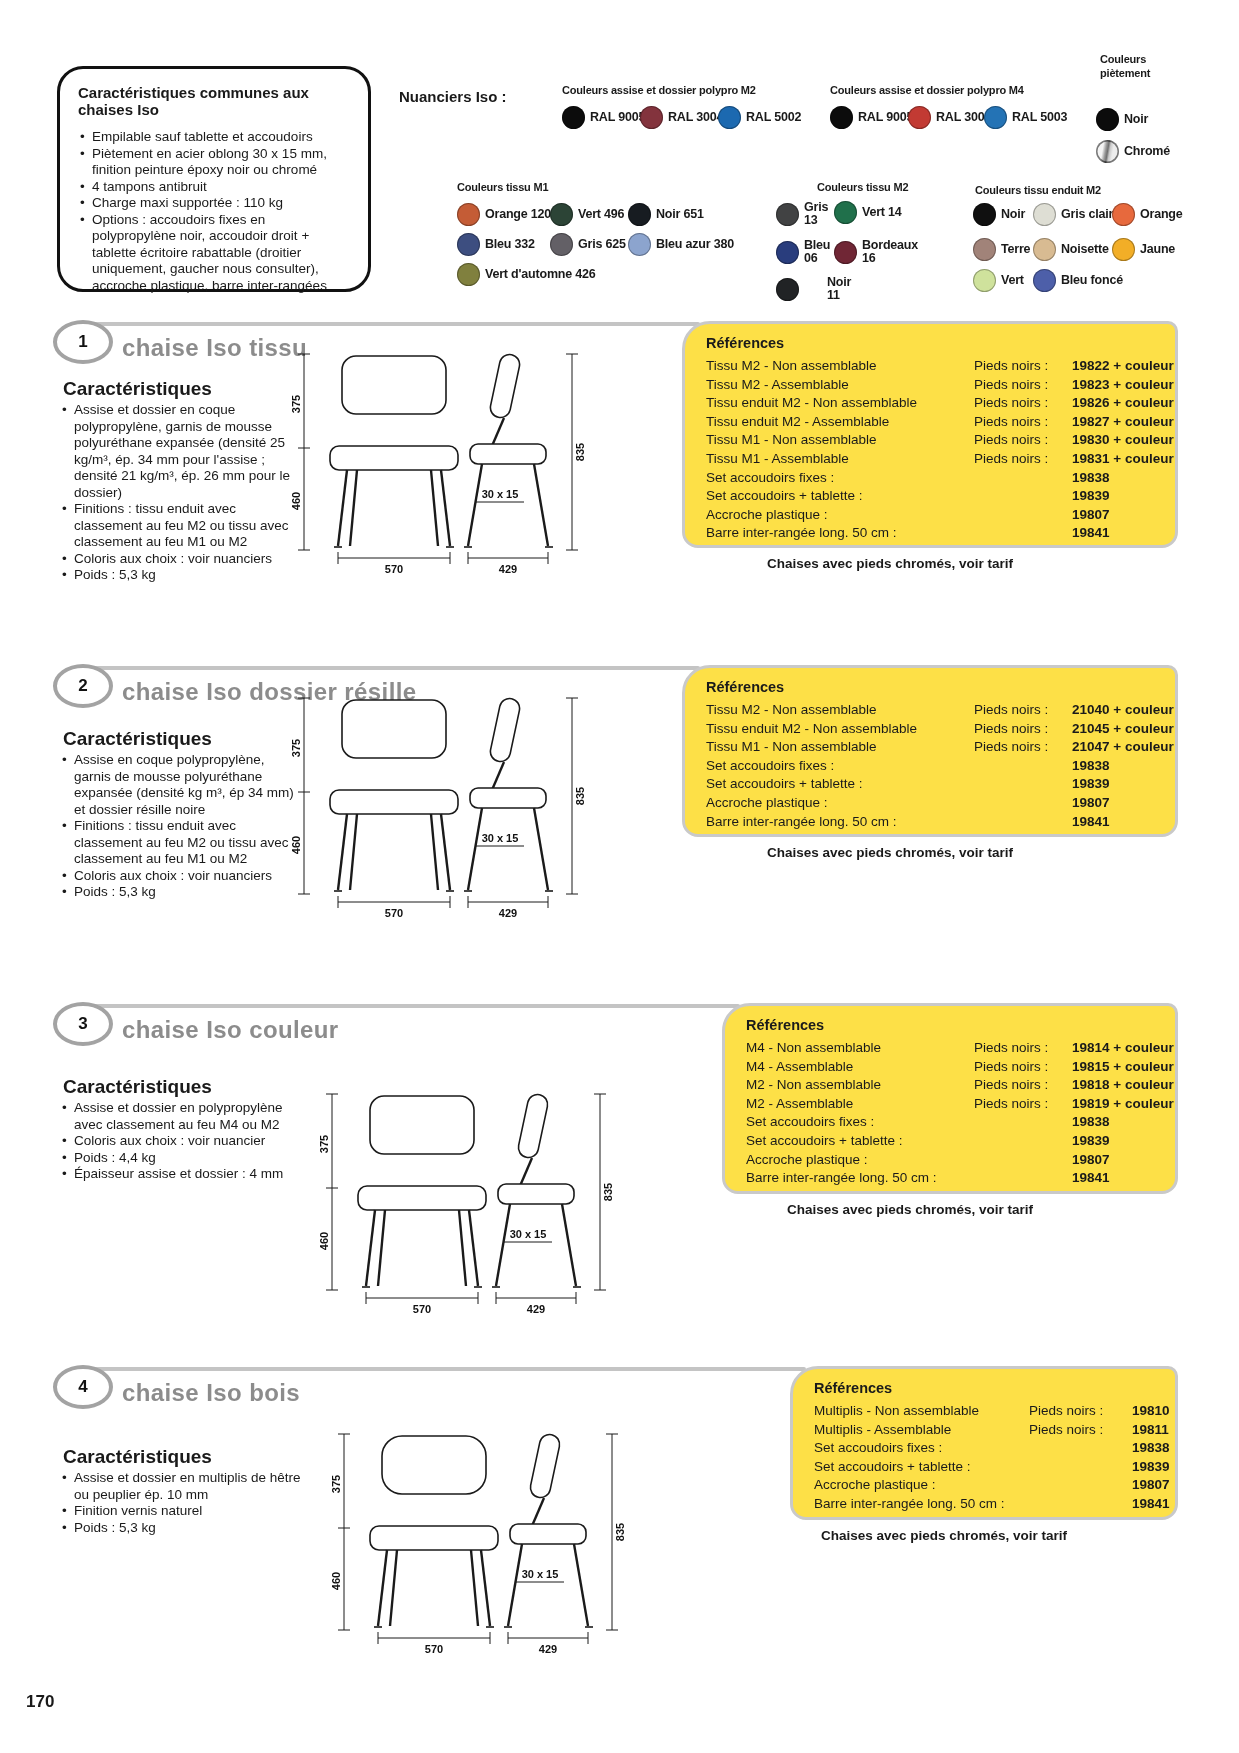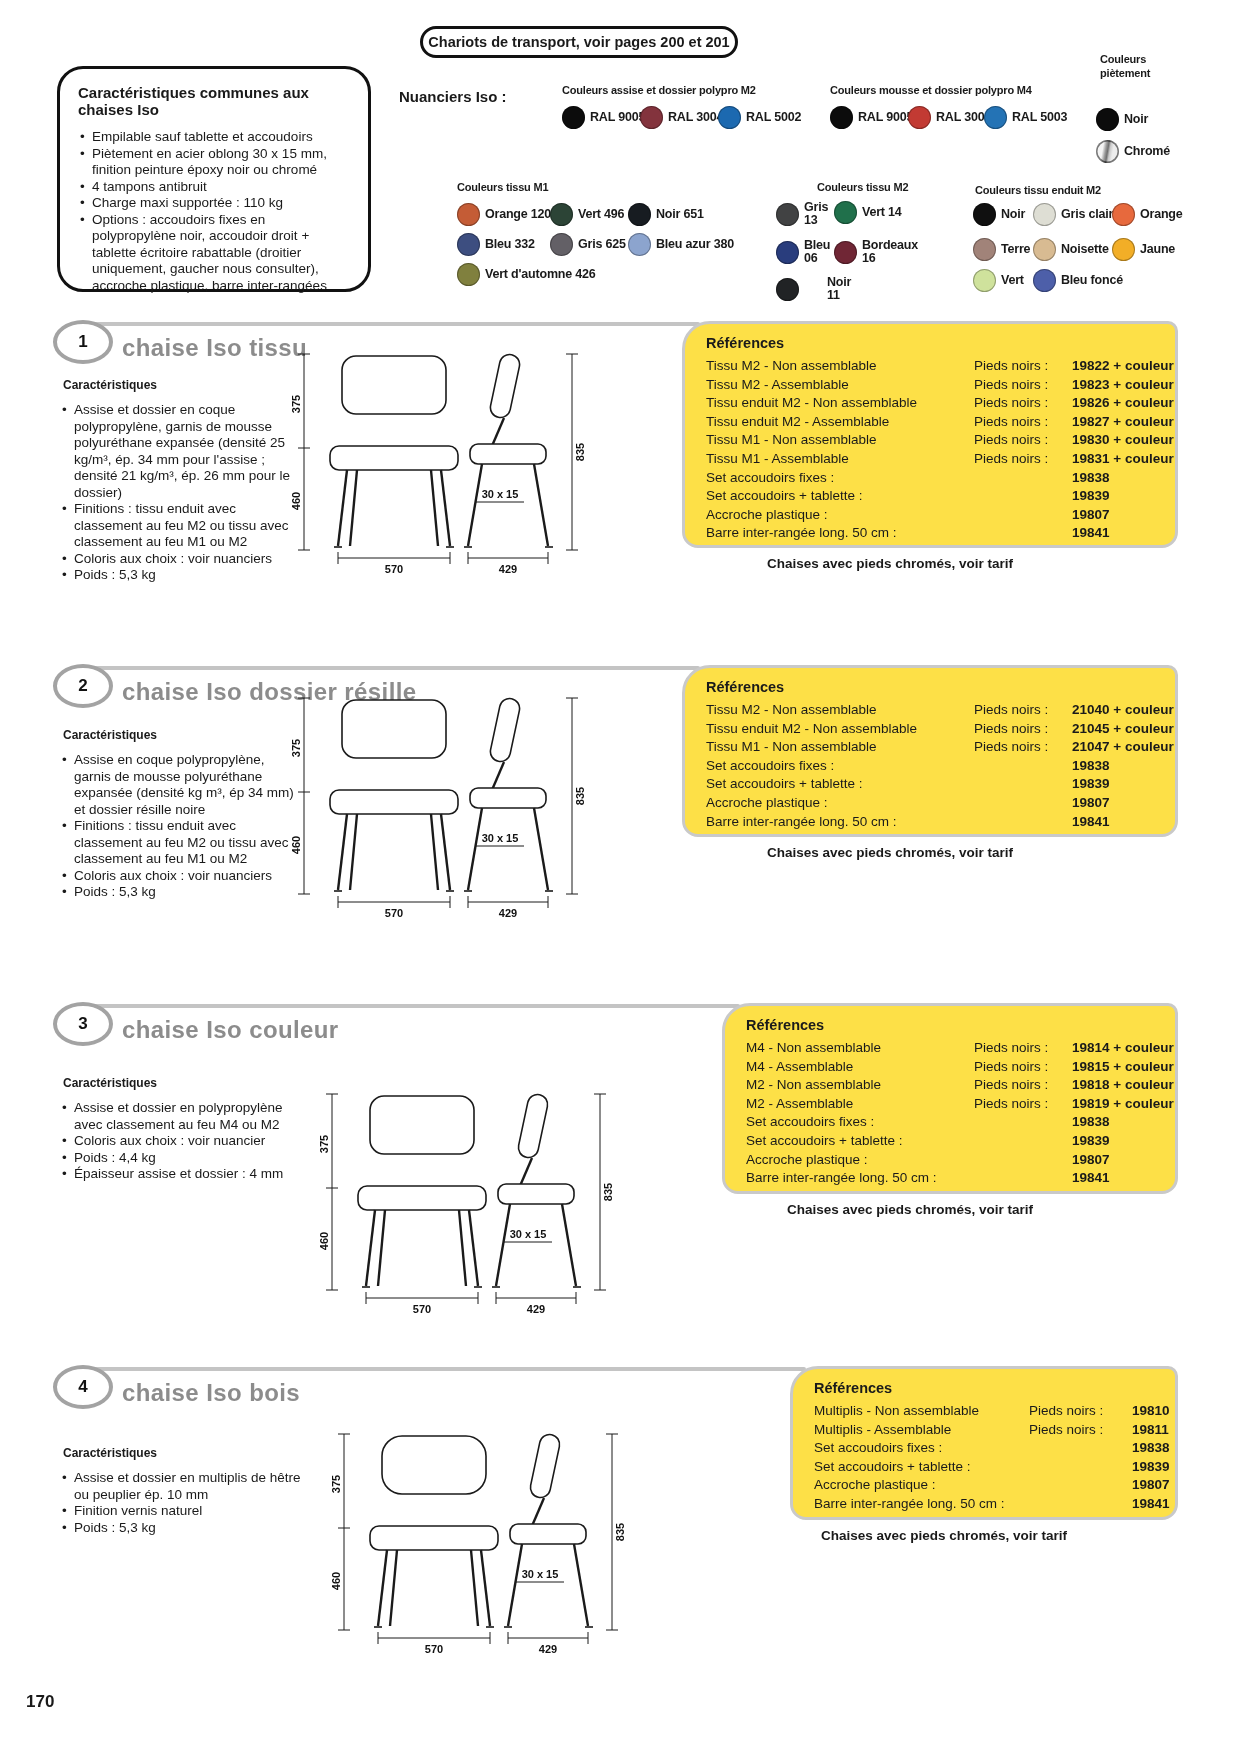--- a/index.html
+++ b/index.html
@@ -29,21 +29,21 @@
               box-shadow:inset 0 0 0 1.5px rgba(0,0,0,.5);}
   .slabel{font-size:12.5px;font-weight:600;letter-spacing:-0.2px;white-space:nowrap;line-height:13px;}
   .slabel.two{white-space:normal;width:40px;}
 
   
   .section-rule{height:4px;background:#c4c4c4;border-radius:3px;z-index:0;}
   .badge{width:60px;height:44px;border:4px solid #a3a3a3;border-radius:50%;background:#fff;
          display:flex;align-items:center;justify-content:center;font-weight:bold;font-size:17px;
          color:#111;box-sizing:border-box;z-index:2;}
   .sec-title{font-size:24px;font-weight:bold;color:#8c8c8c;letter-spacing:0.4px;white-space:nowrap;}
-  .caract{font-weight:bold;font-size:12px;white-space:nowrap;}
+  .caract{font-weight:bold;font-size:19px;white-space:nowrap;}
 
   
   .refs{border:3.5px solid #c9c9c9;border-radius:28px 10px 16px 16px;box-sizing:border-box;
         padding:11px 0 0 21px;background:#fde047;z-index:1;}
   .refs-title{font-weight:bold;font-size:14.5px;margin-bottom:6px;}
   .refrow{position:relative;font-size:13.5px;line-height:18.6px;white-space:nowrap;}
   .rpieds{position:absolute;left:var(--pieds);}
   .rnum{position:absolute;left:var(--num);font-weight:bold;}
   .refs-footer{font-weight:bold;font-size:13.5px;text-align:center;}
 
@@ -53,21 +53,20 @@
   .dim{stroke:#1a1a1a;stroke-width:1;fill:none;}
   .dimtext{font:bold 11px "Liberation Sans",sans-serif;fill:#111;}
 
   .pagenum{font-weight:bold;font-size:17px;}
 </style>
 </head>
 <body>
 
 <div class="page">
 
-  <div class="abs banner" style="left:420px;top:26px;">Chariots de transport, voir pages 200 et 201</div>
 
   <div class="abs common-box" style="left:57px;top:66px;">
     <div class="common-title">Caractéristiques communes aux chaises Iso</div>
     <ul class="blist">
       <li><span>Empilable sauf tablette et accoudoirs</span></li>
       <li><span>Piètement en acier oblong 30 x 15 mm, finition peinture époxy noir ou chromé</span></li>
       <li><span>4 tampons antibruit</span></li>
       <li><span>Charge maxi supportée : 110 kg</span></li>
       <li><span>Options : accoudoirs fixes en polypropylène noir, accoudoir droit + tablette écritoire rabattable (droitier uniquement, gaucher nous consulter), accroche plastique, barre inter-rangées</span></li>
     </ul>
@@ -82,21 +81,21 @@
     </div>
   <div class="swatch" style="left:640px;top:106px;">
       <span class="dot" style="background-color: rgb(131, 51, 61);"></span>
       <span class="slabel">RAL 3004</span>
     </div>
   <div class="swatch" style="left:718px;top:106px;">
       <span class="dot" style="background-color: rgb(28, 105, 176);"></span>
       <span class="slabel">RAL 5002</span>
     </div>
 
-  <div class="abs gtitle" style="left:830px;top:84px;">Couleurs mousse et dossier polypro M4</div>
+  <div class="abs gtitle" style="left:830px;top:84px;">Couleurs assise et dossier polypro M4</div>
   <div class="swatch" style="left:830px;top:106px;">
       <span class="dot" style="background-color: rgb(12, 12, 12);"></span>
       <span class="slabel">RAL 9005</span>
     </div>
   <div class="swatch" style="left:908px;top:106px;">
       <span class="dot" style="background-color: rgb(194, 58, 51);"></span>
       <span class="slabel">RAL 3002</span>
     </div>
   <div class="swatch" style="left:984px;top:106px;">
       <span class="dot" style="background-color: rgb(36, 115, 181);"></span>

